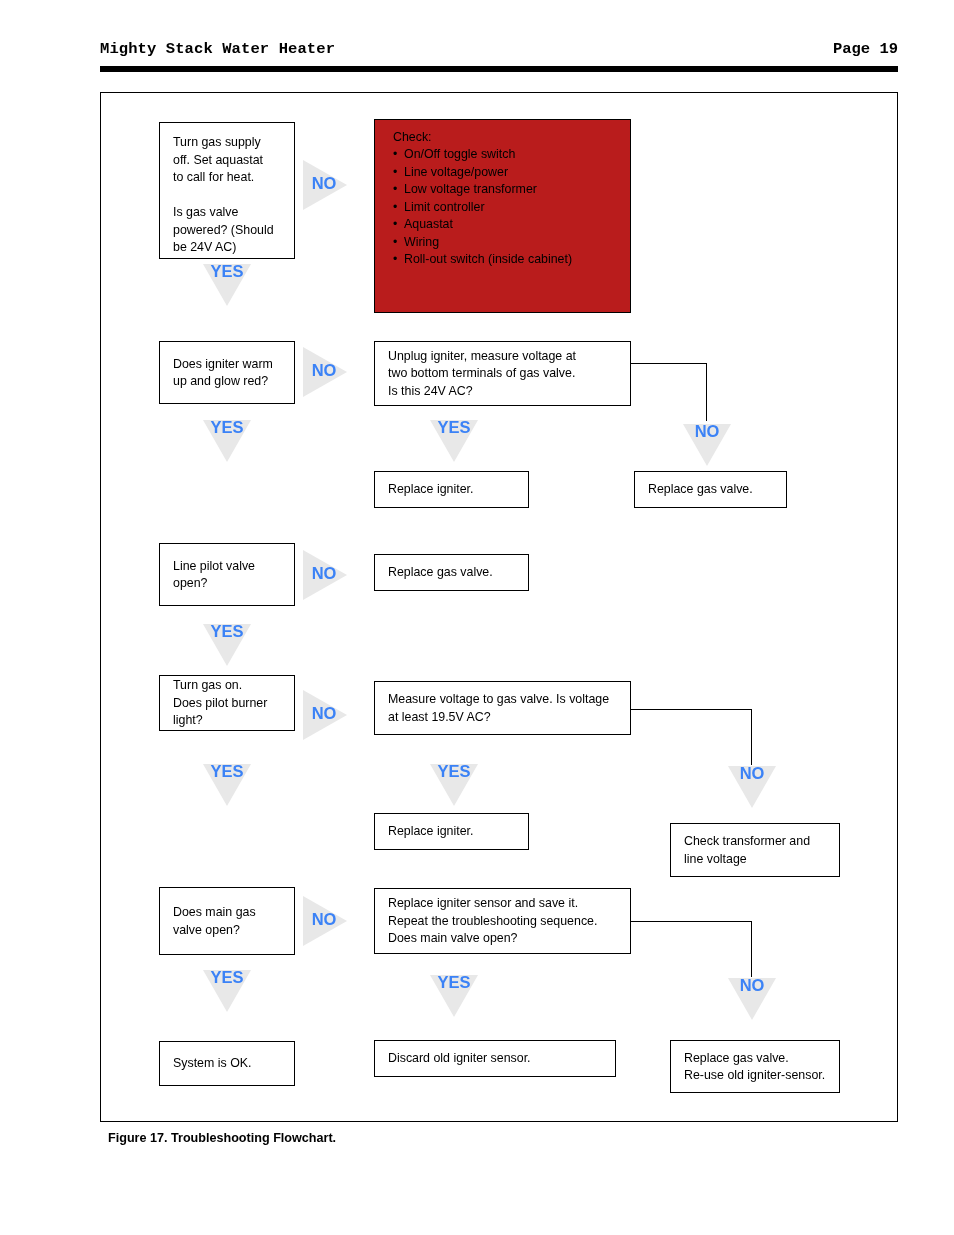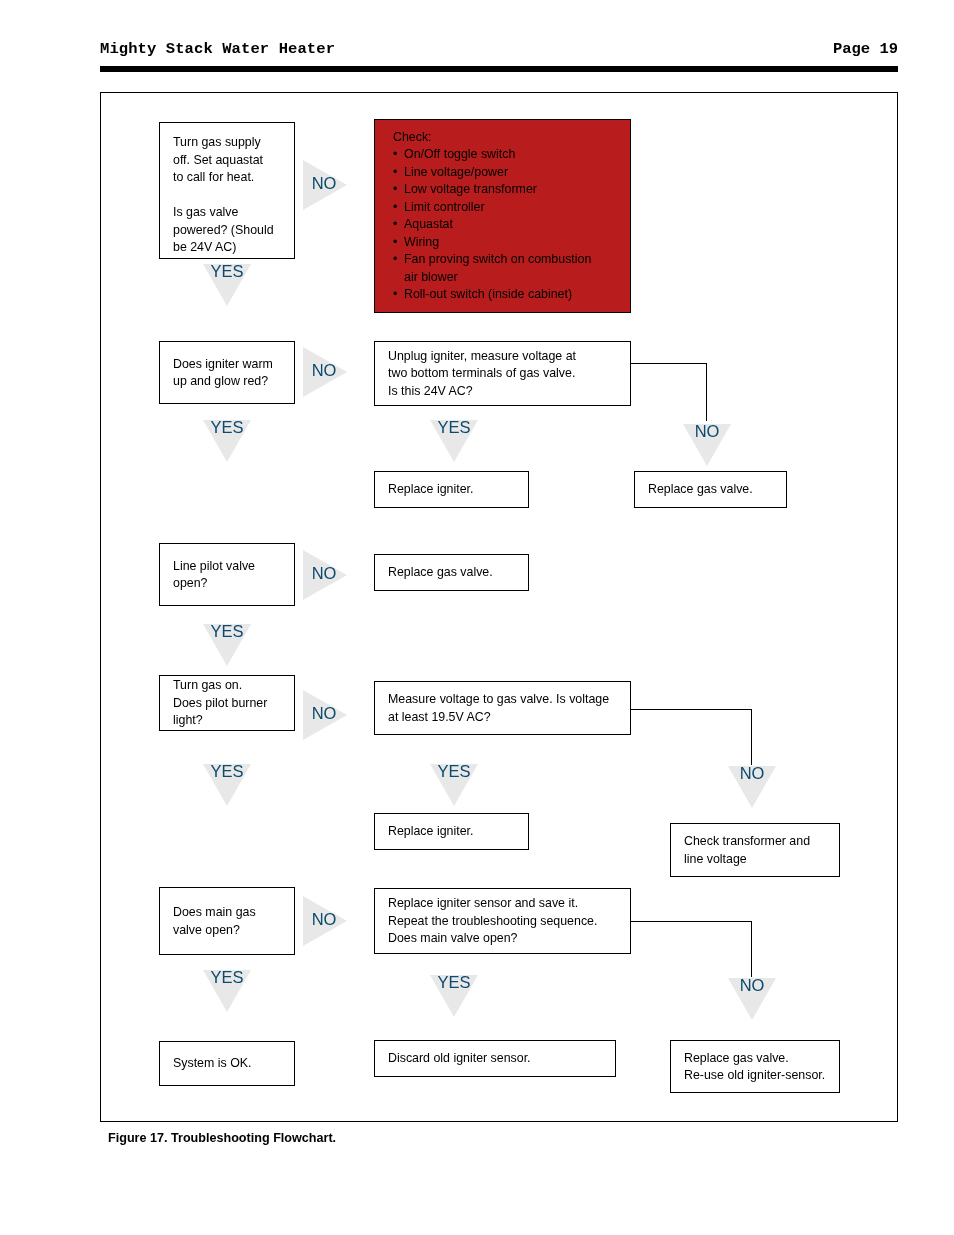--- a/index.html
+++ b/index.html
@@ -136,23 +136,23 @@
   }
   .arrow .tri {
     position: absolute;
     left: 0;
     top: 0;
     width: 0;
     height: 0;
   }
   .arrow .lbl {
     position: absolute;
-    font-weight: normal;
+    font-weight: bold;
     font-size: 16.5px;
-    color: #0c4a6e;
+    color: #3b82f6;
     white-space: nowrap;
     text-align: center;
   }
 
   
   .arrow-down {
     width: 58px;
     height: 46px;
   }
   .arrow-down .tri {
@@ -232,22 +232,20 @@
 
 <div id="checklist-box">
   <div class="cl-head">Check:</div>
   <ul>
     <li>On/Off toggle switch</li>
     <li>Line voltage/power</li>
     <li>Low voltage transformer</li>
     <li>Limit controller</li>
     <li>Aquastat</li>
     <li>Wiring</li>
-    <li>Fan proving switch on combustion
-air blower</li>
     <li>Roll-out switch (inside cabinet)</li>
   </ul>
 </div>
 
 <div class="arrow arrow-down" style="left:198px; top:264px;">
   <div class="tri"></div>
   <div class="lbl">YES</div>
 </div>
 
 <div class="flow-box box-mid" style="left:159px; top:341px; width:136px; height:63px;">

